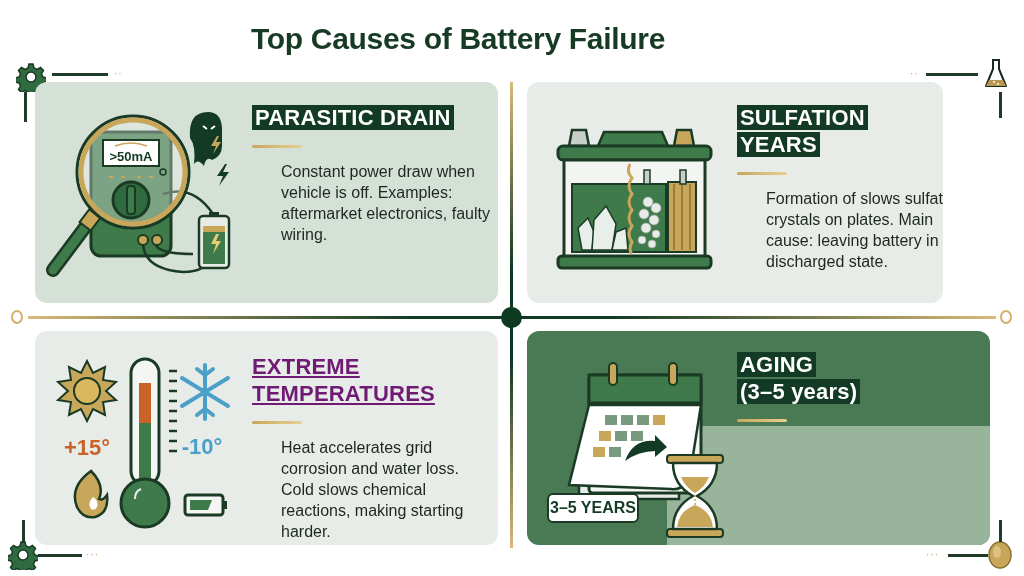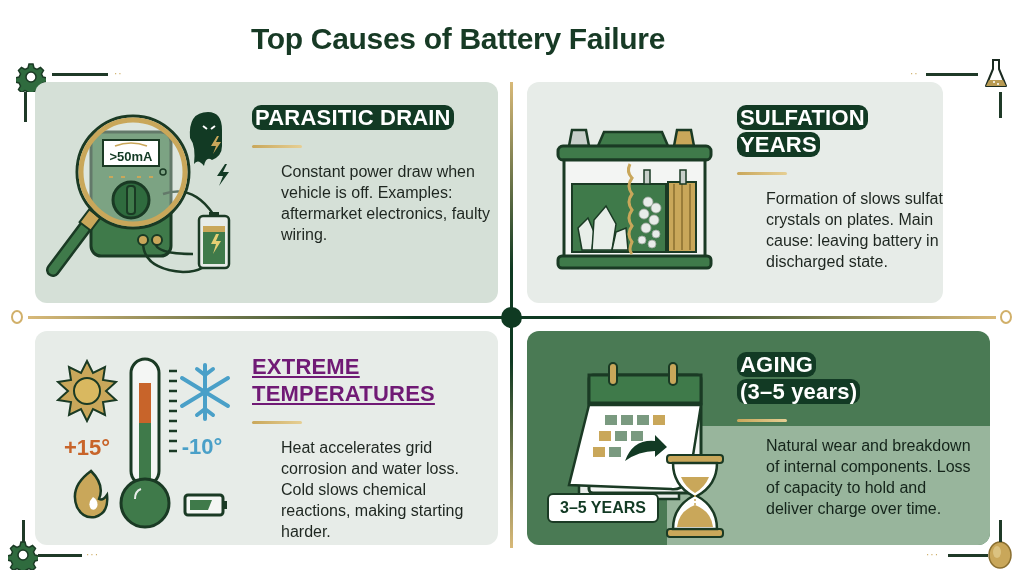--- a/index.html
+++ b/index.html
@@ -24,21 +24,21 @@
   }
 
   .icon-box { position: absolute; }
   .text-col { position: absolute; left: 217px; width: 240px; }
   .p-tr .text-col { left: 210px; }
   .p-br .text-col { left: 210px; }
 
   .heading { font-weight: 700; font-size: 22px; line-height: 27px; letter-spacing: 0.2px; }
   .heading .hl {
     background: #123a24; color: #ffffff; padding: 0 3px; display: inline;
-    box-decoration-break: clone; border-radius: 9px; -webkit-box-decoration-break: clone;
+    box-decoration-break: clone; -webkit-box-decoration-break: clone;
   }
   .heading.plain { color: #701a75; text-decoration: underline; }
   .rule { width: 50px; height: 3px; background: linear-gradient(90deg,#c9a75a,#e6cf94); margin: 14px 0 13px; border-radius: 2px; }
   .desc { font-size: 16px; line-height: 21px; color: #1e2620; margin-left: 29px; }
   .p-br .desc { color: #14241a; }
 
   .divider-v { position: absolute; left: 510px; top: 82px; width: 3px; height: 466px;
     background: linear-gradient(180deg,#d8b978 0%, #0f3a22 40%, #0f3a22 60%, #d8b978 100%); }
   .divider-h { position: absolute; left: 28px; top: 316px; width: 968px; height: 3px;
     background: linear-gradient(90deg,#d8b978 0%, #0f3a22 40%, #0f3a22 60%, #d8b978 100%); }
@@ -287,24 +287,23 @@
     </g>
     <path d="M76 102 q8 -22 30 -20 l0 -6 l12 12 l-12 10 l0 -6 q-16 0 -30 10z" fill="#123a24"></path>
 
     <rect x="118" y="96" width="56" height="8" rx="3" fill="#c9a75a" stroke="#1a3a24" stroke-width="2"></rect>
     <rect x="118" y="170" width="56" height="8" rx="3" fill="#c9a75a" stroke="#1a3a24" stroke-width="2"></rect>
     <path d="M124 104 q0 22 20 33 q-20 11 -20 33 h44 q0 -22 -20 -33 q20 -11 20 -33z" fill="#fff" stroke="#1a3a24" stroke-width="2.5"></path>
     <path d="M132 118 h28 q-4 10 -14 16 q-10 -6 -14 -16z" fill="#c9a75a"></path>
     <path d="M128 168 q2 -16 18 -22 q16 6 18 22z" fill="#c9a75a"></path>
     <line x1="146" y1="136" x2="146" y2="146" stroke="#c9a75a" stroke-width="1.5" stroke-dasharray="2 2"></line>
   </svg>
-  <div style="position:absolute;left:20px;top:162px;width:112px;height:30px;background:#ffffff;border-radius:6px;border:2px solid #1a3a24;display:flex;align-items:center;justify-content:center;">
+  <div style="position:absolute;left:20px;top:162px;width:92px;height:30px;background:#ffffff;border-radius:6px;border:2px solid #1a3a24;display:flex;align-items:center;justify-content:center;">
     <span style="font-weight:700;font-size:16px;color:#123a24;">3–5 YEARS</span>
   </div>
   <div class="text-col" style="top:20px">
     <div class="heading">
       <span class="hl">AGING</span><br>
       <span class="hl">(3–5 years)</span>
     </div>
     <div class="rule"></div>
-    <div class="desc">Natural wear and breakdown of internal components. Loss of capacity to hold and deliver charge over time.</div>
   </div>
 </div>
 
 </body></html>

